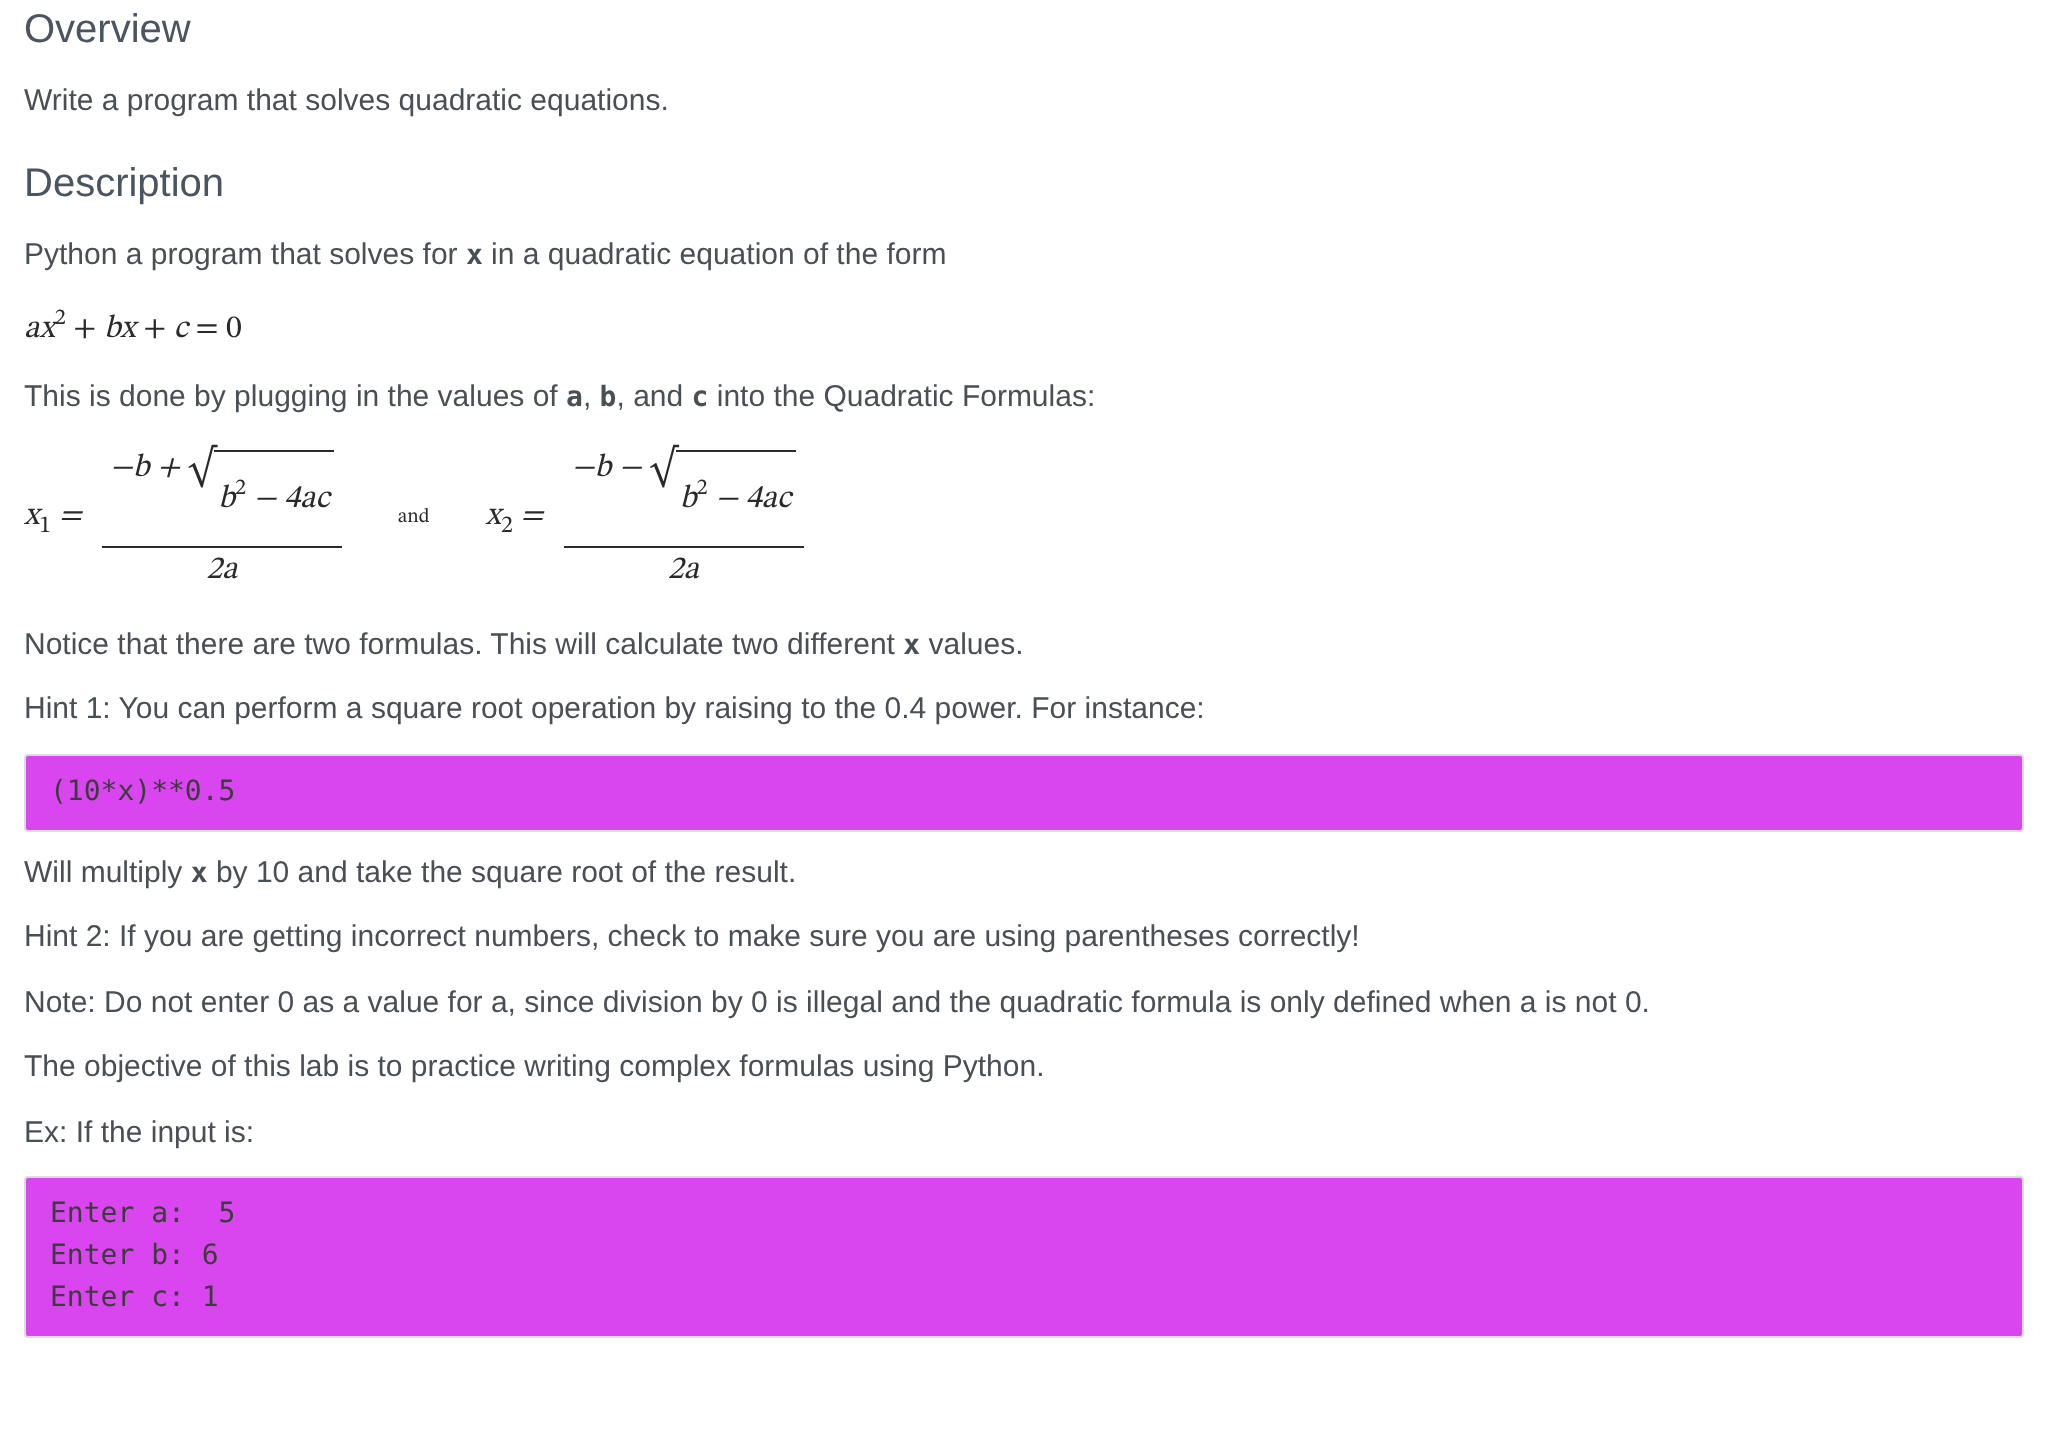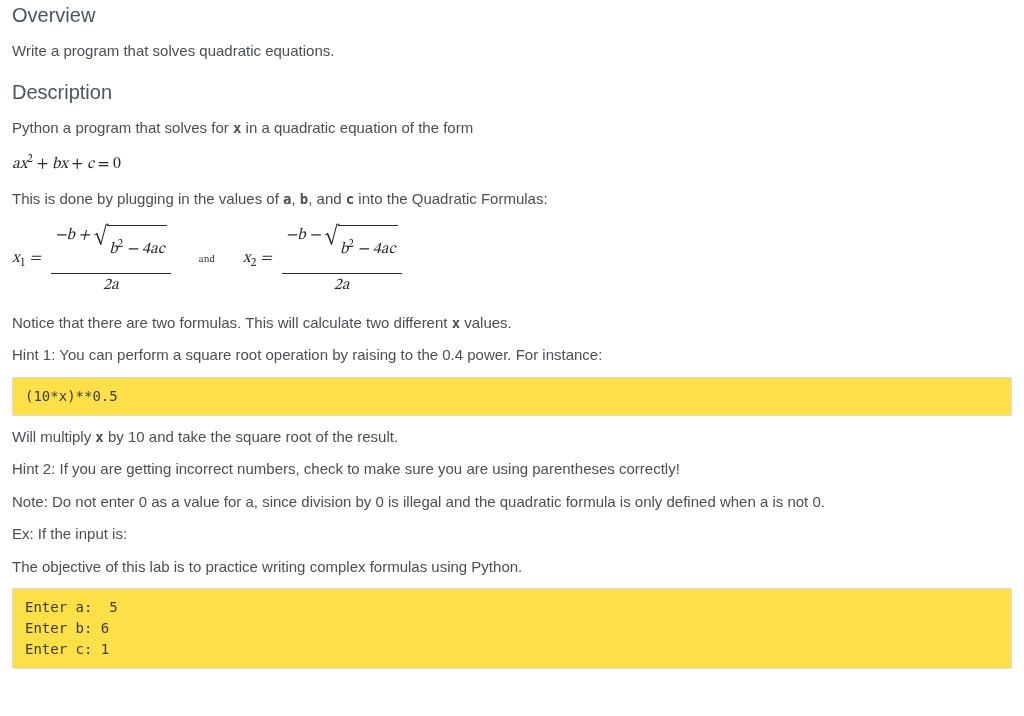--- a/index.html
+++ b/index.html
@@ -79,21 +79,21 @@
   sup { font-size: 0.7em; font-style: normal; }
   sub { font-size: 0.75em; font-style: normal; }
   .mono-inline {
     font-family: ui-monospace, SFMono-Regular, Menlo, Consolas, monospace;
     font-size: 14px;
     font-weight: 600;
     color: #4a4f55;
     font-style: normal;
   }
   pre.codeblock {
-    background: #fde047;
+    background: #d946ef;
     border: 1px solid #dbdcde;
     border-radius: 2px;
     padding: 8px 12px;
     font-family: ui-monospace, SFMono-Regular, Menlo, Consolas, monospace;
     font-size: 14px;
     color: #3c3c3c;
     margin: 10px 0;
     white-space: pre;
     overflow-x: auto;
   }
@@ -184,21 +184,21 @@
 
   <p>
     <span>Will multiply </span><span class="mono-inline">x</span><span> by 10 and take the square root of the result.</span>
   </p>
 
   <p>Hint 2: If you are getting incorrect numbers, check to make sure you are using parentheses correctly!</p>
 
   <p>Note: Do not enter 0 as a value for a, since division by 0 is illegal and the quadratic formula is only defined when a is not 0.</p>
 
 
+  <p>The objective of this lab is to practice writing complex formulas using Python.</p>
+
   <p>Ex: If the input is:</p>
-
-  <p>The objective of this lab is to practice writing complex formulas using Python.</p>
 
   <pre class="codeblock">Enter a:  5
 Enter b: 6
 Enter c: 1</pre>
 
 </div>
 
 </body></html>

